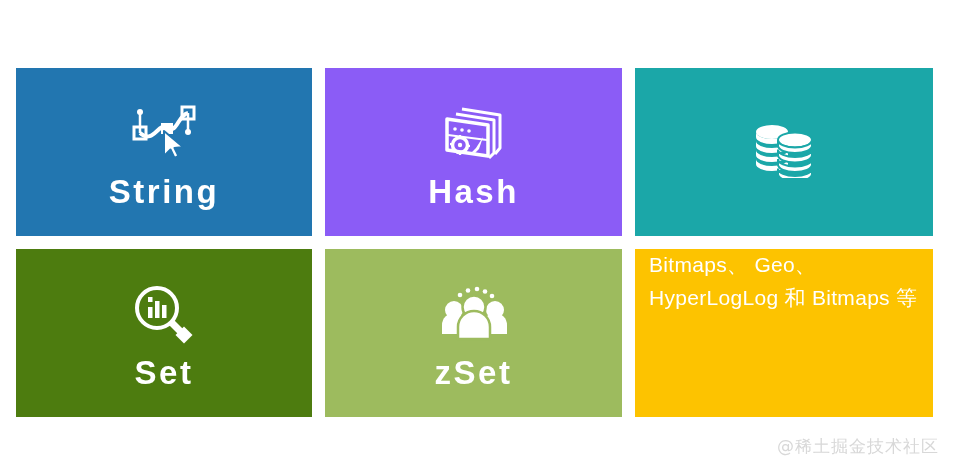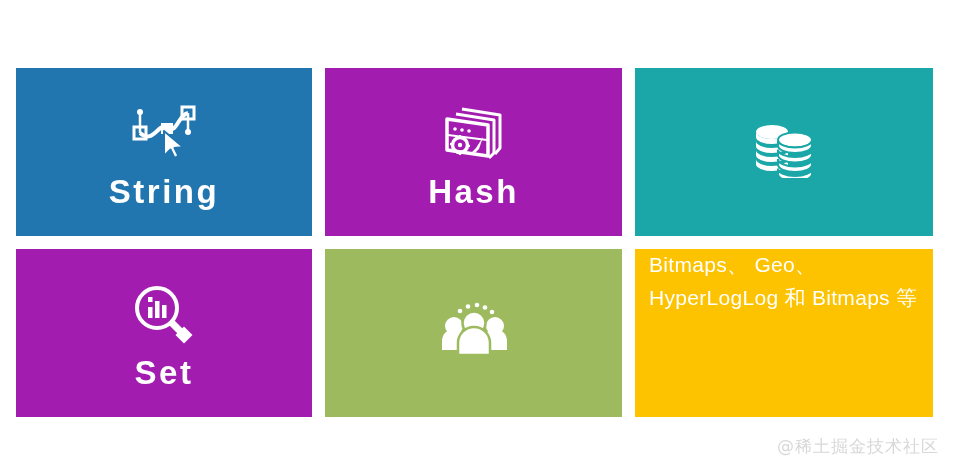--- a/index.html
+++ b/index.html
@@ -87,21 +87,21 @@
         <rect x="54" y="4" width="12" height="12" fill="none" stroke="#ffffff" stroke-width="3"></rect>
         <circle cx="12" cy="9" r="3" fill="#ffffff"></circle>
         <circle cx="60" cy="29" r="3" fill="#ffffff"></circle>
         <rect x="33" y="20" width="12" height="11" fill="#ffffff"></rect>
         <path d="M36 28 L36 53 L42.5 46.5 L46.5 55 L50.5 53 L46.5 45 L55 44 Z" fill="#ffffff" stroke="#2276b0" stroke-width="2" stroke-linejoin="round"></path>
       </svg>
     </div>
     <div class="tile-label">String</div>
   </div>
 
-  <div class="tile" style="background:#a21caf">
+  <div class="tile" style="background:#8b5cf6">
     <div class="icon-wrap">
       <svg width="64" height="58" viewBox="0 0 64 58">
         <g fill="none" stroke="#ffffff" stroke-width="3" stroke-linejoin="round">
           <path d="M20 5 L58 11 L58 44 L53 50"></path>
           <path d="M14 10 L52 16 L52 49 L47 54"></path>
         </g>
         <path d="M5 15 L46 21 L46 52 L5 46 Z" fill="none" stroke="#ffffff" stroke-width="3.5" stroke-linejoin="round"></path>
         <g fill="#ffffff">
           <circle cx="13" cy="25" r="1.8"></circle>
           <circle cx="20" cy="26" r="1.8"></circle>
@@ -136,21 +136,21 @@
           <ellipse cx="44" cy="20" rx="17" ry="7.5"></ellipse>
           <path d="M27 20 v5.5 a17 7.5 0 0 0 34 0 v-5.5 a17 7.5 0 0 1 -34 0"></path>
           <path d="M27 29.5 v5.5 a17 7.5 0 0 0 34 0 v-5.5 a17 7.5 0 0 1 -34 0"></path>
           <path d="M27 39 v5.5 a17 7.5 0 0 0 34 0 v-5.5 a17 7.5 0 0 1 -34 0"></path>
           <path d="M27 48.5 v5.5 a17 7.5 0 0 0 34 0 v-5.5 a17 7.5 0 0 1 -34 0"></path>
         </g>
       </svg>
     </div>
   </div>
 
-  <div class="tile" style="background:#a21caf">
+  <div class="tile" style="background:#4d7c0f">
     <div class="icon-wrap">
       <svg width="62" height="60" viewBox="0 0 62 60">
         <circle cx="24" cy="24" r="20" fill="none" stroke="#ffffff" stroke-width="4"></circle>
         <g fill="#ffffff">
           <rect x="15" y="23" width="4.5" height="11"></rect>
           <rect x="22" y="17" width="4.5" height="17"></rect>
           <rect x="29" y="21" width="4.5" height="13"></rect>
           <rect x="15" y="13" width="4.5" height="5"></rect>
         </g>
         <line x1="38" y1="38" x2="49" y2="49" stroke="#ffffff" stroke-width="7" stroke-linecap="butt"></line>
@@ -175,20 +175,21 @@
           <path d="M2 48 v-9 a12 12 0 0 1 24 0 v9 Z"></path>
           <circle cx="55" cy="24" r="9"></circle>
           <path d="M43 48 v-9 a12 12 0 0 1 24 0 v9 Z"></path>
         </g>
         <g fill="#ffffff" stroke="#9dbb5e" stroke-width="2.5">
           <circle cx="34" cy="21" r="11.5"></circle>
           <path d="M18 53 v-12 a16 16 0 0 1 32 0 v12 Z"></path>
         </g>
       </svg>
     </div>
+    <div class="tile-label">zSet</div>
   </div>
 
   <div class="tile text-tile" style="background:#fdc300">
     <div class="multiline">
       <div>Bitmaps、 Geo、</div>
       <div>HyperLogLog 和 Bitmaps 等</div>
     </div>
   </div>
 
 </div>

